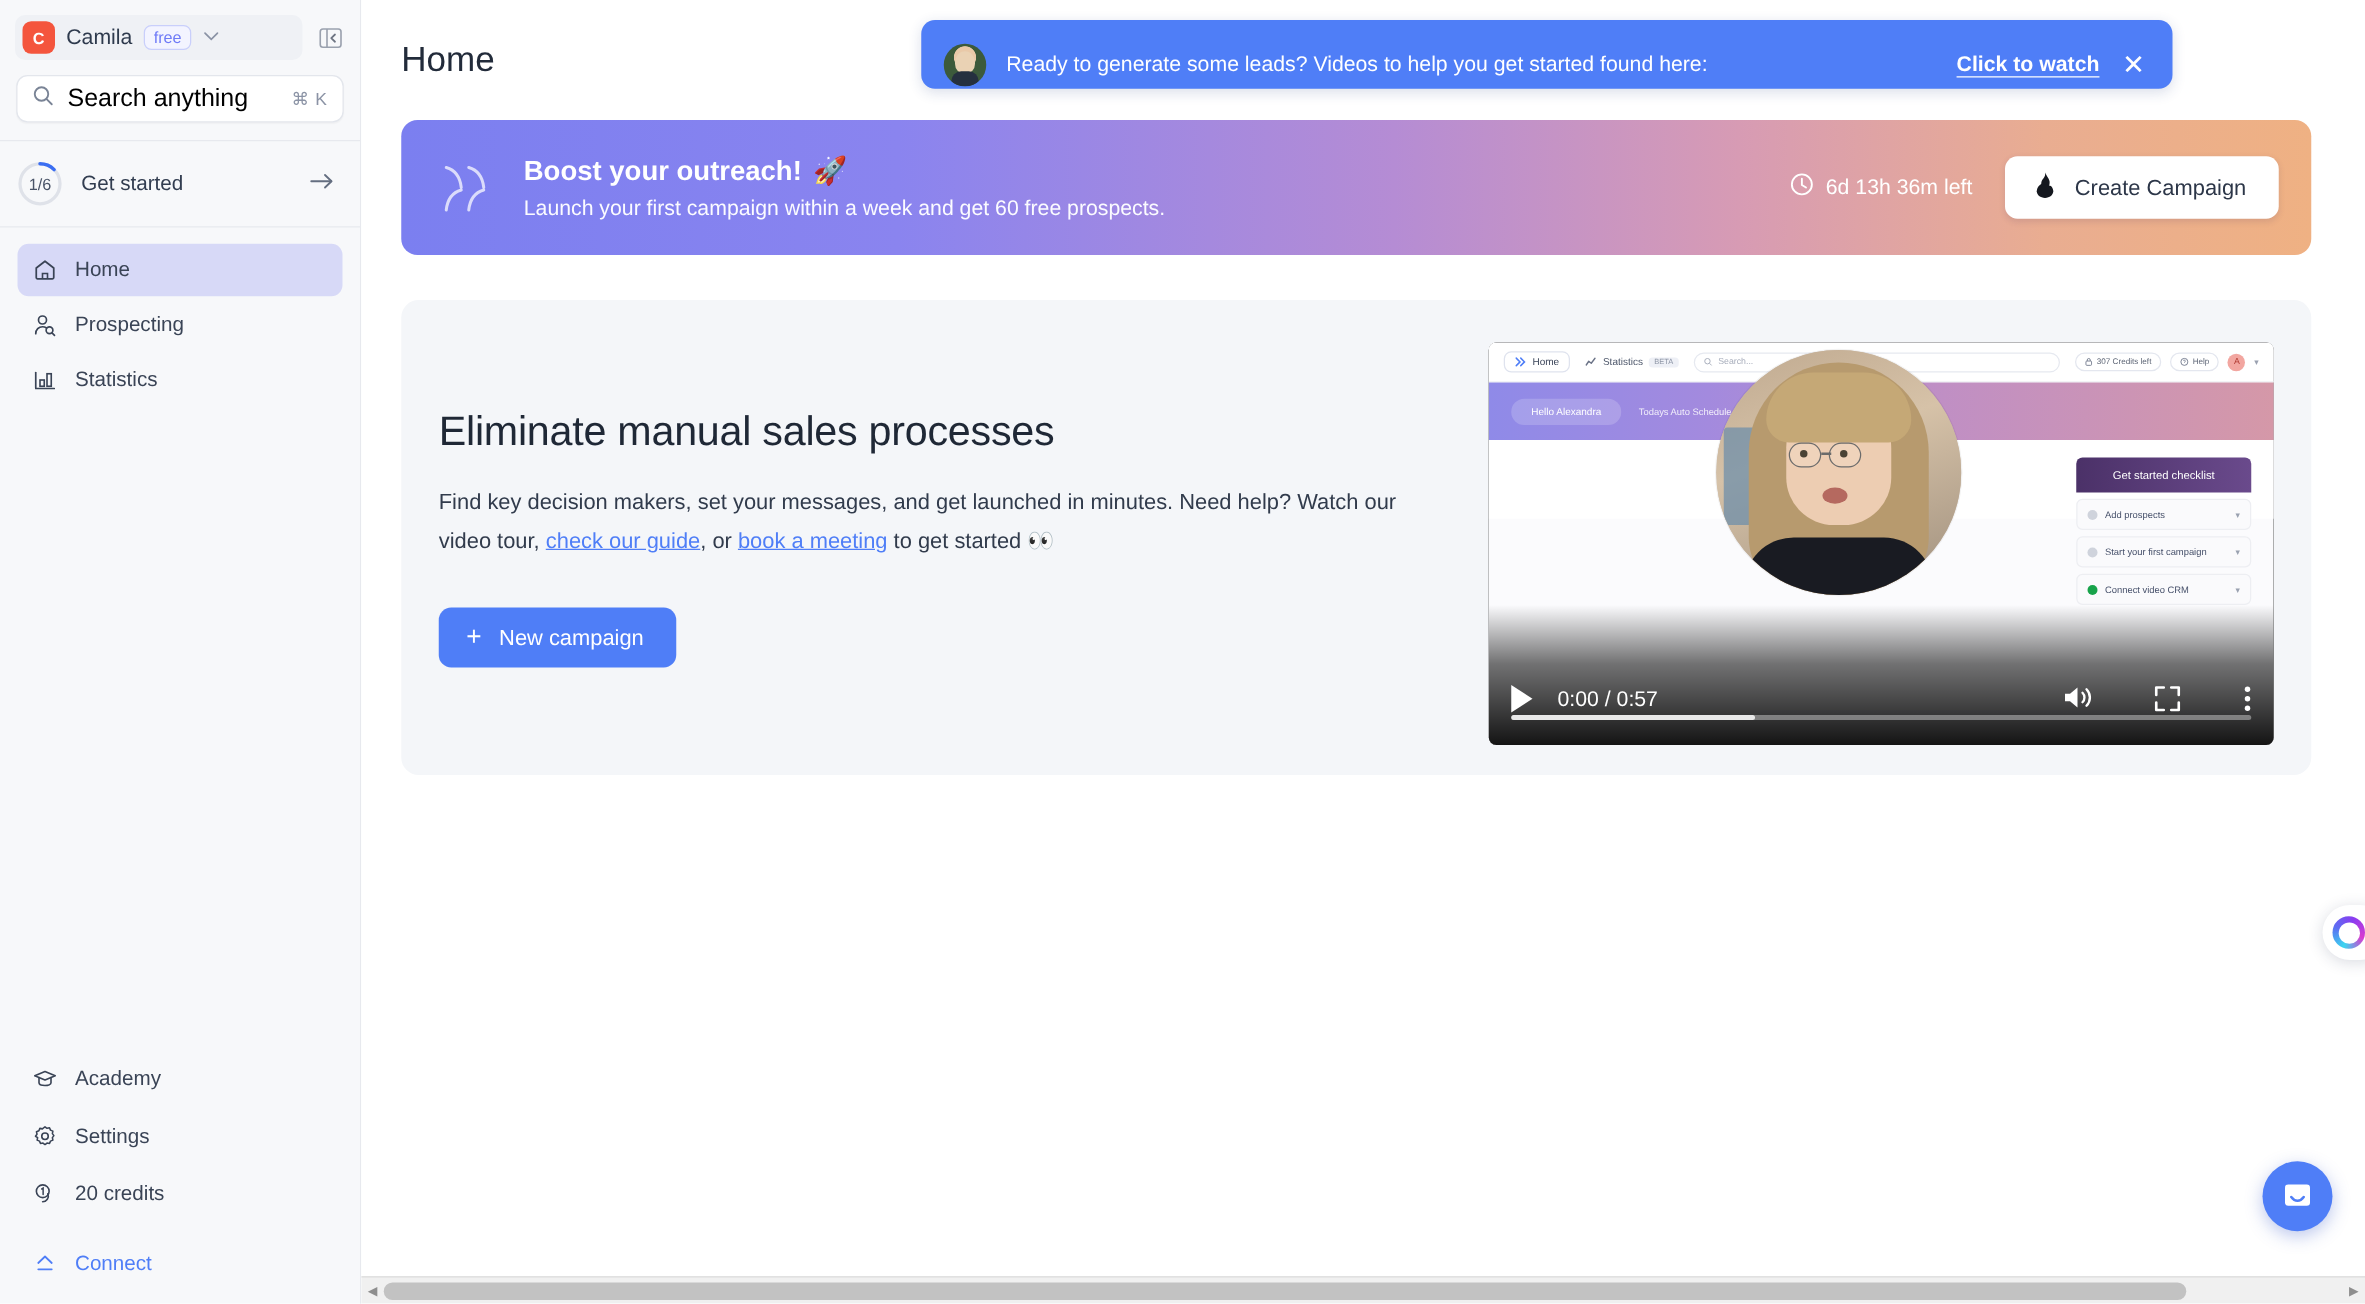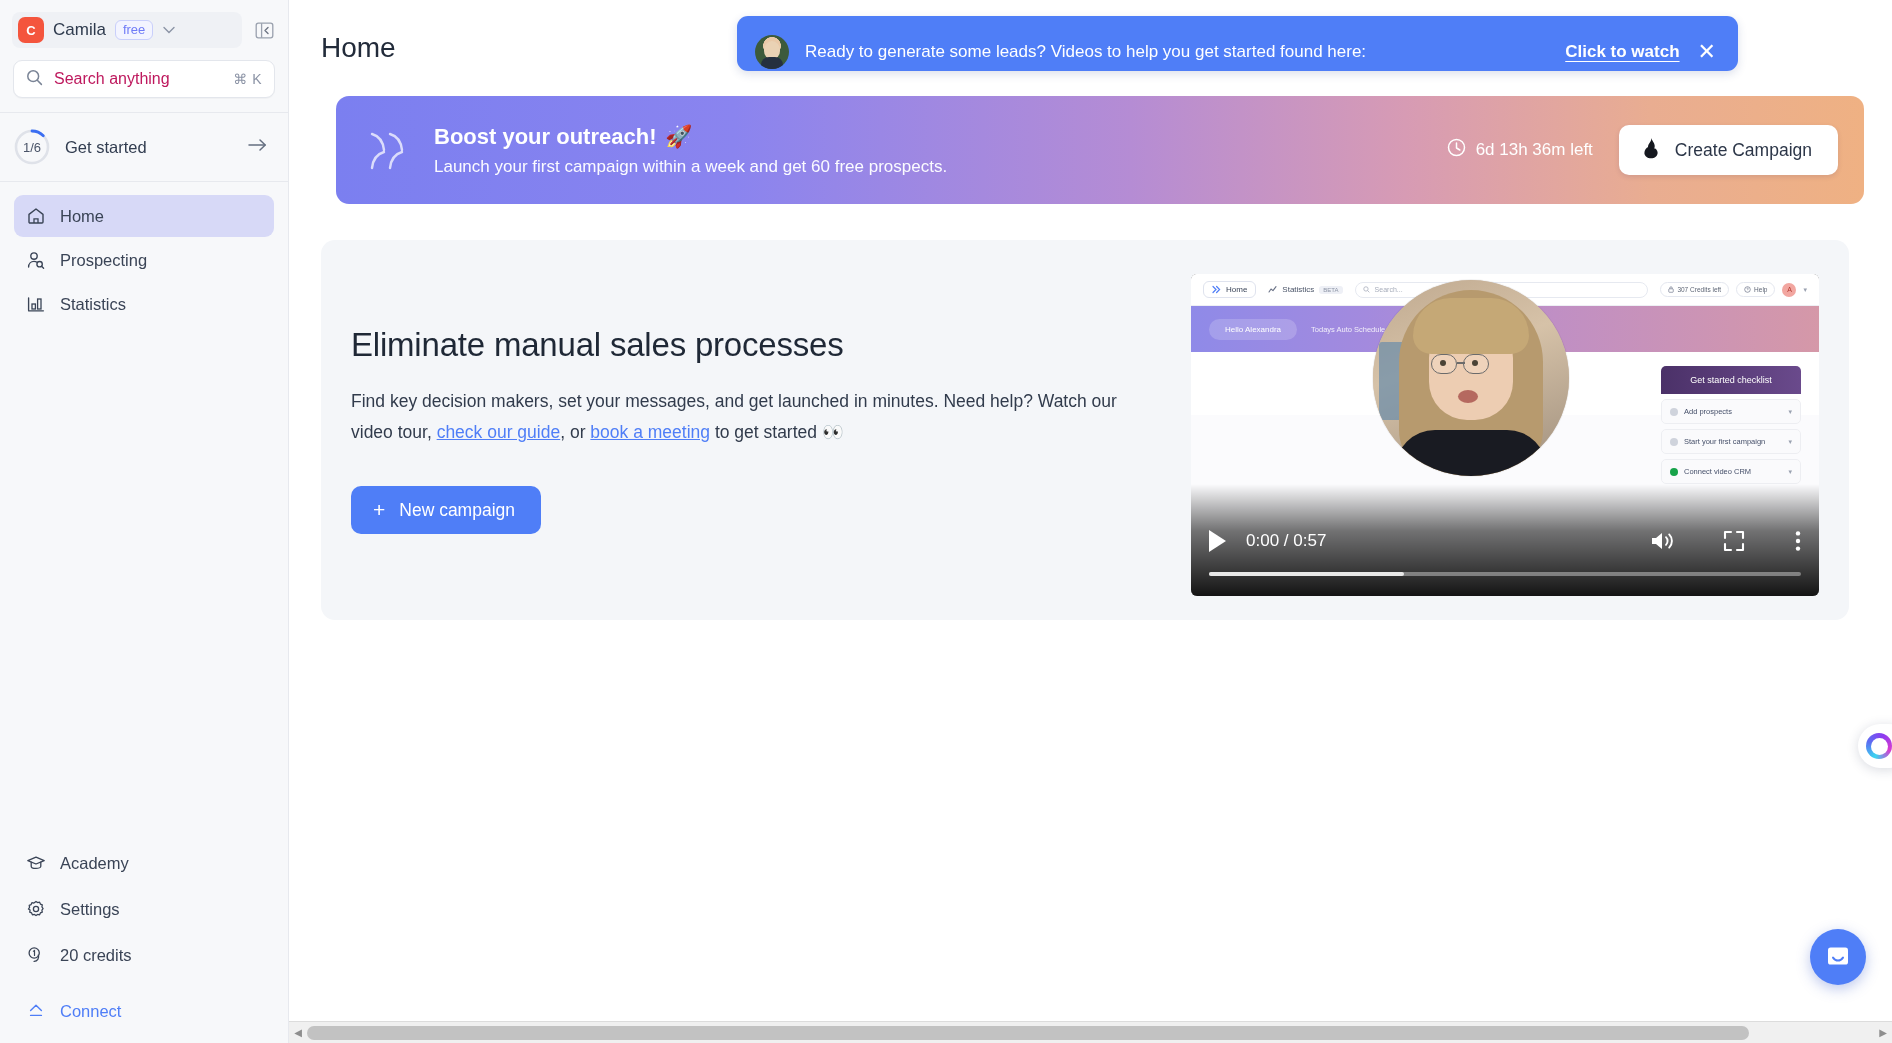--- a/index.html
+++ b/index.html
@@ -60,21 +60,21 @@
     background: #ffffff;
     border: 1px solid #e3e6ec;
     border-radius: 9px;
     display: flex; align-items: center;
     padding: 0 12px;
     gap: 11px;
     cursor: text;
     box-shadow: 0 1px 1px rgba(16,24,40,.03);
   }
   .search-box .sq { font-size: 16px; color: #7a8496; }
-  .search-ph { font-size: 16px; color: #be185d; flex: 1; }
+  .search-ph { font-size: 20px; color: #000000; flex: 1; }
   .search-kbd { font-size: 14px; color: #8b93a5; letter-spacing: .5px; }
 
   .sb-divider { height: 1px; background: #e7e9ee; margin: 14px 0 0 0; }
 
   .getstarted {
     display: flex; align-items: center; gap: 15px;
     padding: 16px 16px 16px 14px;
     cursor: pointer;
   }
   .ring {
@@ -153,21 +153,20 @@
 
   
   .promo {
     position: absolute; left: 32px; top: 96px;
     width: 1528px; height: 108px;
     border-radius: 13px;
     background: linear-gradient(90deg,#7b7ff0 0%, #8a84ef 26%, #b58cd4 52%, #d79bb4 70%, #e9ad91 86%, #efb183 100%);
     display: flex; align-items: center;
     padding: 0 26px 0 28px;
     overflow: hidden;
-    margin-left: 15px;
   }
   .promo-wings { flex: 0 0 56px; opacity: .85; }
   .promo-body { flex: 1; padding-left: 14px; }
   .promo-title { color: #fff; font-size: 22px; font-weight: 700; display:flex; align-items:center; gap:9px; }
   .promo-sub { color: #fbfbff; font-size: 17px; margin-top: 7px; }
   .promo-timer {
     color: #ffffff; font-size: 17px; display: flex; align-items: center; gap: 10px;
     margin-right: 26px; white-space: nowrap;
   }
   .promo-btn {
@@ -278,21 +277,21 @@
   .v-face .eye1,.v-face .eye2 { position:absolute; top:80px; width:6px;height:6px;border-radius:50%;background:#4a4336;}
   .v-face .eye1{left:67px;} .v-face .eye2{left:99px;}
   .v-face .mouth { position:absolute; left:85px; top:110px; width:20px; height:13px; border-radius:50%; background:#b5695f;}
   .v-face .body { position:absolute; left:22px; top:150px; width:152px; height:60px; border-radius:40px 40px 0 0; background:#191b22;}
 
   .v-shade { position:absolute; left:0; right:0; bottom:0; height:112px;
     background: linear-gradient(180deg, rgba(0,0,0,0) 0%, rgba(0,0,0,.55) 42%, rgba(0,0,0,.92) 100%); }
   .v-controls {
     position: absolute; left:0; right:0; bottom:0; height: 84px; padding: 0 18px;
   }
-  .v-ctrl-row { display:flex; align-items:center; height:58px; gap:20px; }
+  .v-ctrl-row { display:flex; align-items:flex-end; height:58px; gap:20px; }
   .v-play { width:0;height:0;border-left:17px solid #fff;border-top:11px solid transparent;border-bottom:11px solid transparent; cursor:pointer;}
   .v-time { color:#fff; font-size:17px; font-variant-numeric: tabular-nums;}
   .v-spacer { flex:1; }
   .v-icon { cursor:pointer; display:flex; align-items:center; }
   .v-bar { position:absolute; left:18px; right:18px; bottom:20px; height:4px; background:rgba(255,255,255,.38); border-radius:2px;}
   .v-bar-fill { width:33%; height:100%; background:#e8e8e8; border-radius:2px;}
 
   
   .edge-widget {
     position: absolute; right: -18px; top: 724px;

